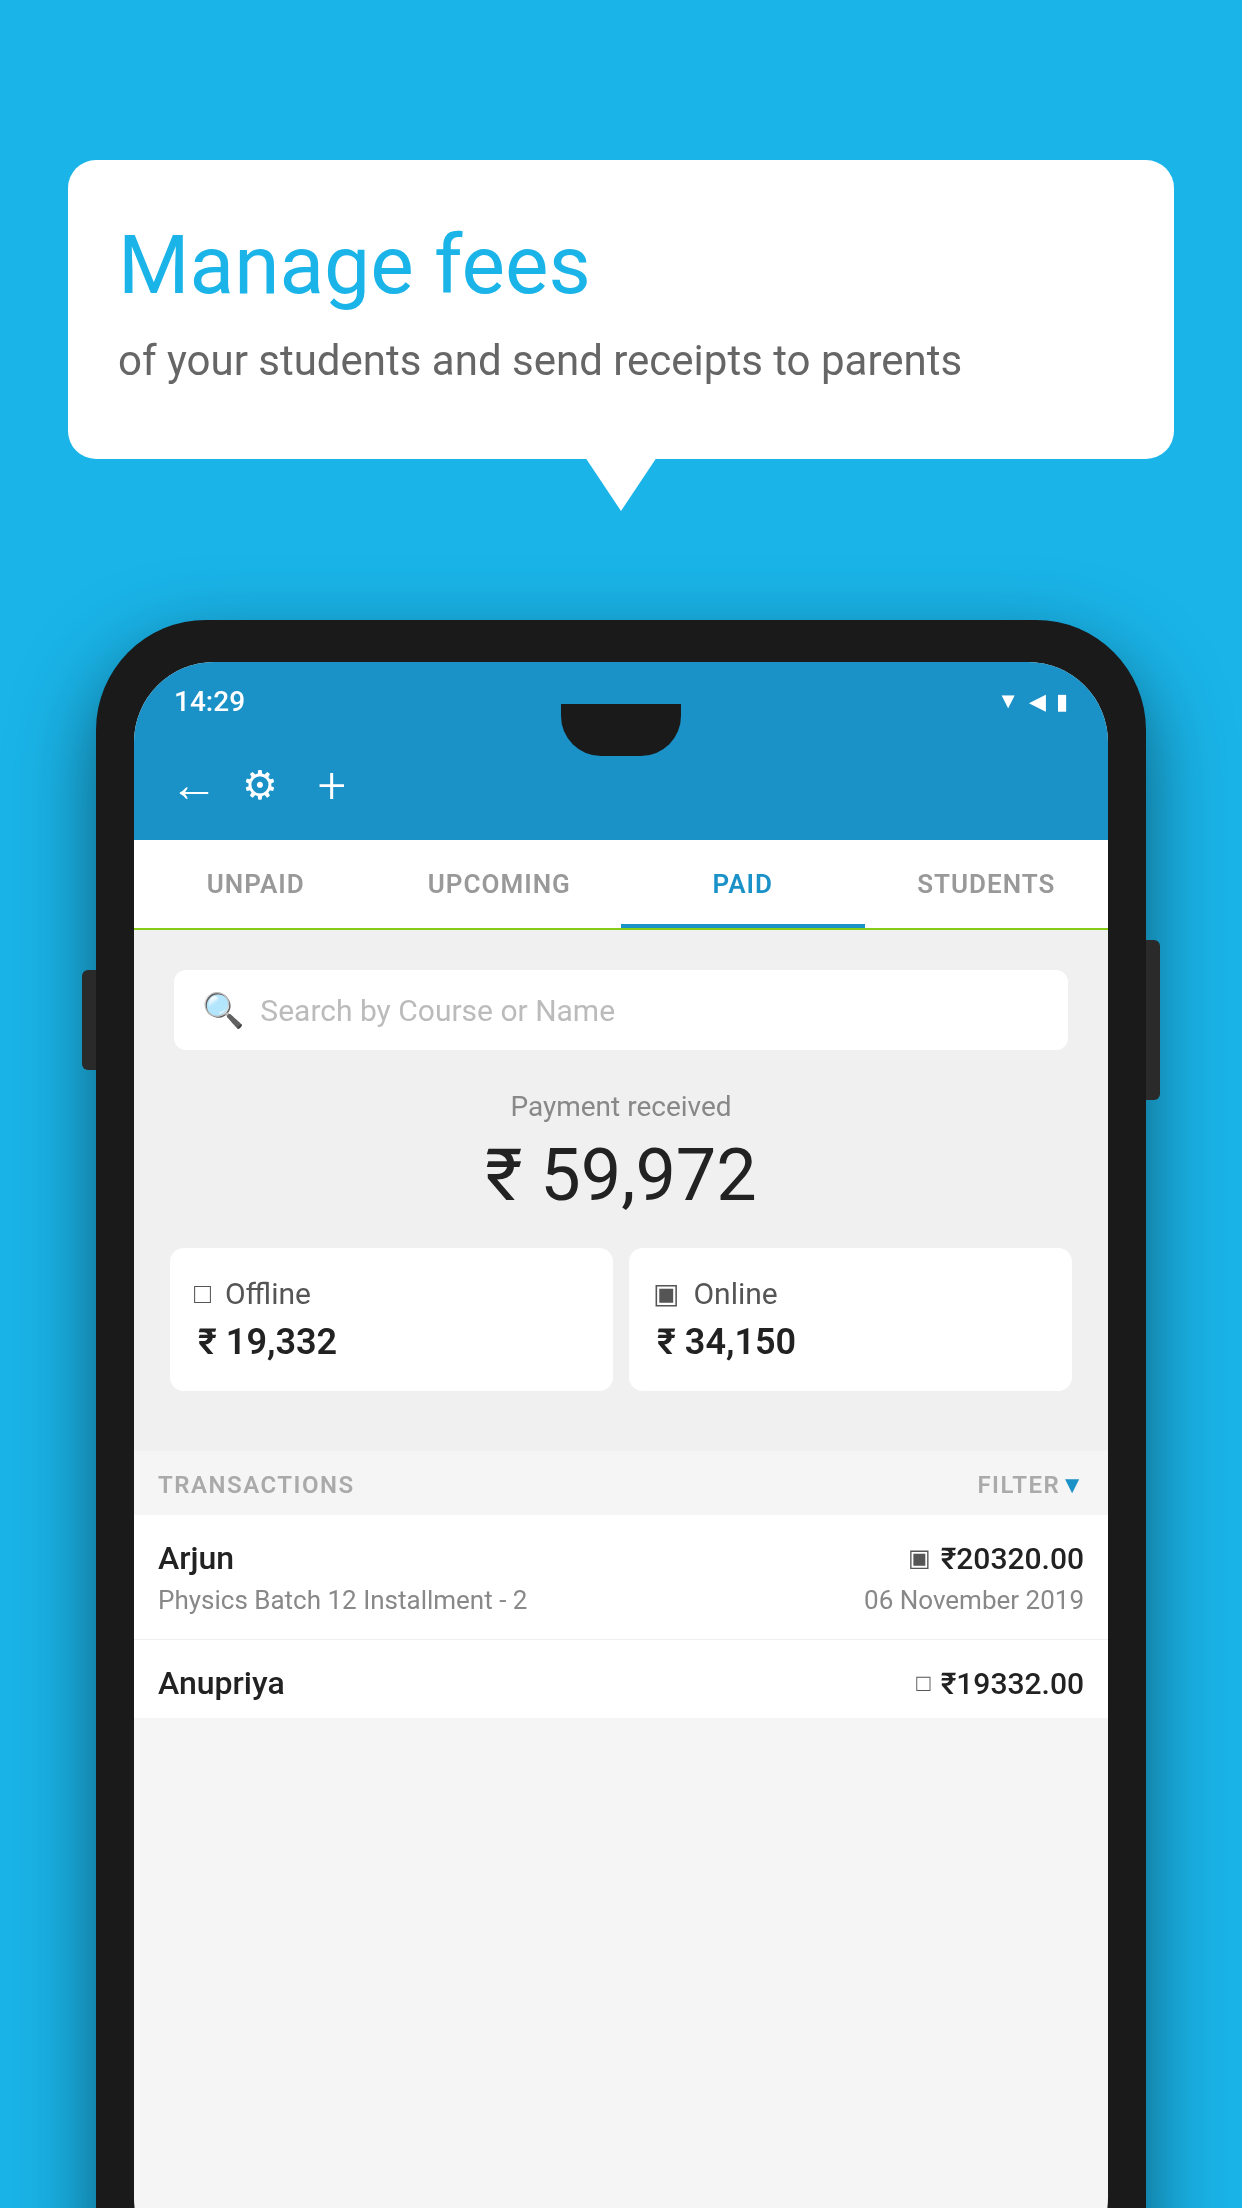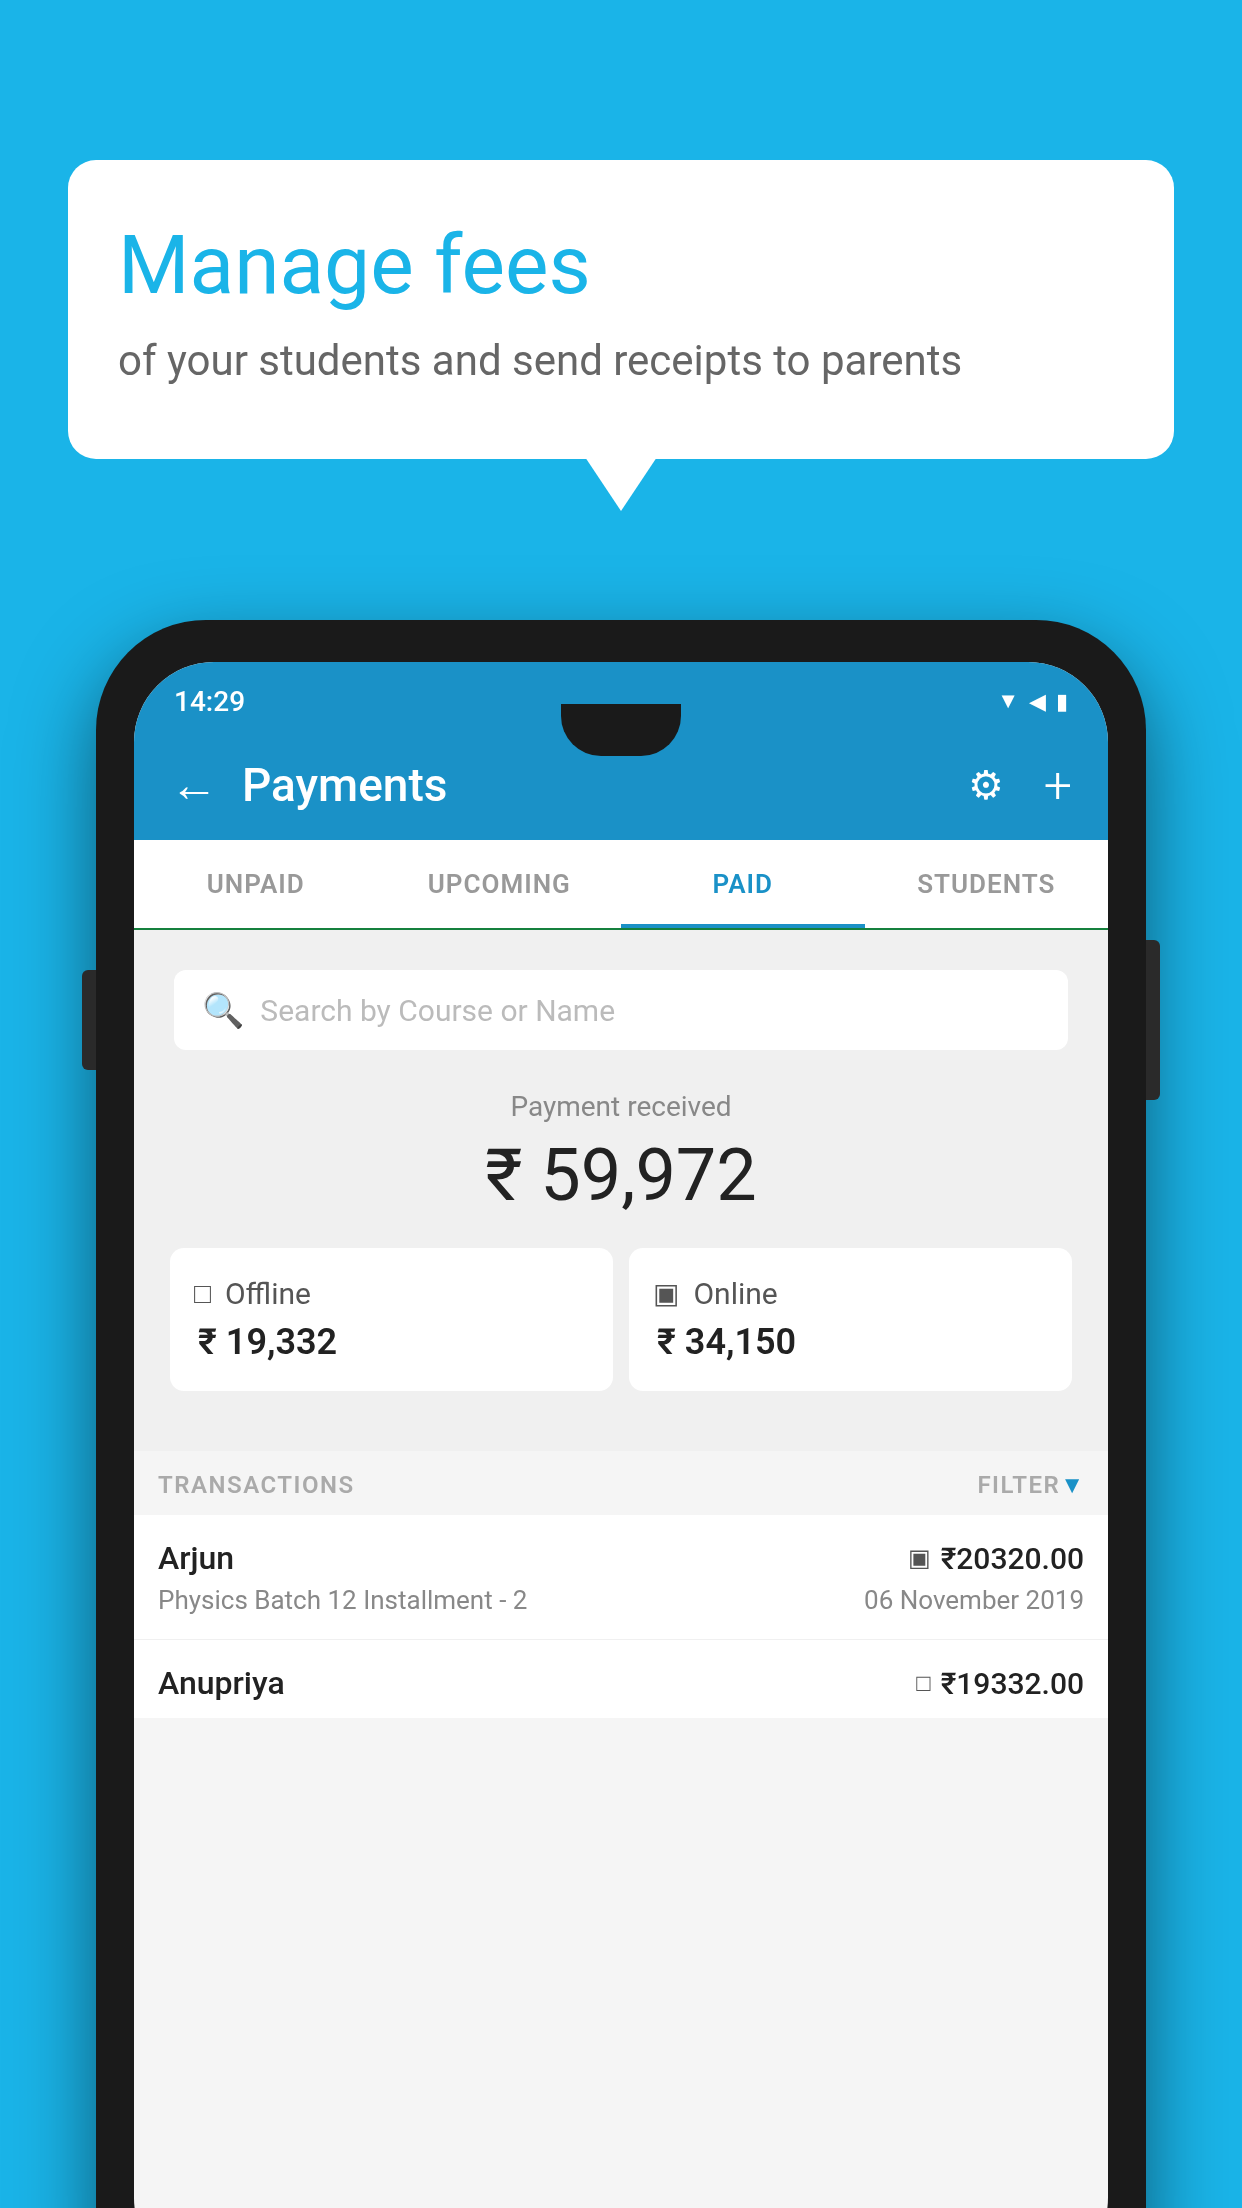--- a/index.html
+++ b/index.html
@@ -167,21 +167,21 @@
       color: white;
       font-size: 50px;
       font-weight: 300;
     }
 
     
     .tabs-bar {
       background: white;
       display: flex;
       height: 90px;
-      border-bottom: 2px solid #15803d;
+      border-bottom: 2px solid #84cc16;
     }
     .tab-item {
       flex: 1;
       display: flex;
       align-items: center;
       justify-content: center;
       font-size: 26px;
       font-weight: 600;
       color: #999;
       letter-spacing: 1px;
@@ -383,21 +383,20 @@
         <span class="status-time">14:29</span>
         <div class="status-icons">
           <span style="color:white;font-size:22px;">▼</span>
           <span style="color:white;font-size:22px;">◀</span>
           <span style="color:white;font-size:22px;">▮</span>
         </div>
       </div>
 
       <div class="app-header">
         <span class="header-back">←</span>
-        <span class="header-title">Payments</span>
         <span class="header-gear">⚙</span>
         <span class="header-plus">+</span>
       </div>
 
       <div class="tabs-bar">
         <div class="tab-item">
           <span>UNPAID</span>
         </div>
         <div class="tab-item">
           <span>UPCOMING</span>

